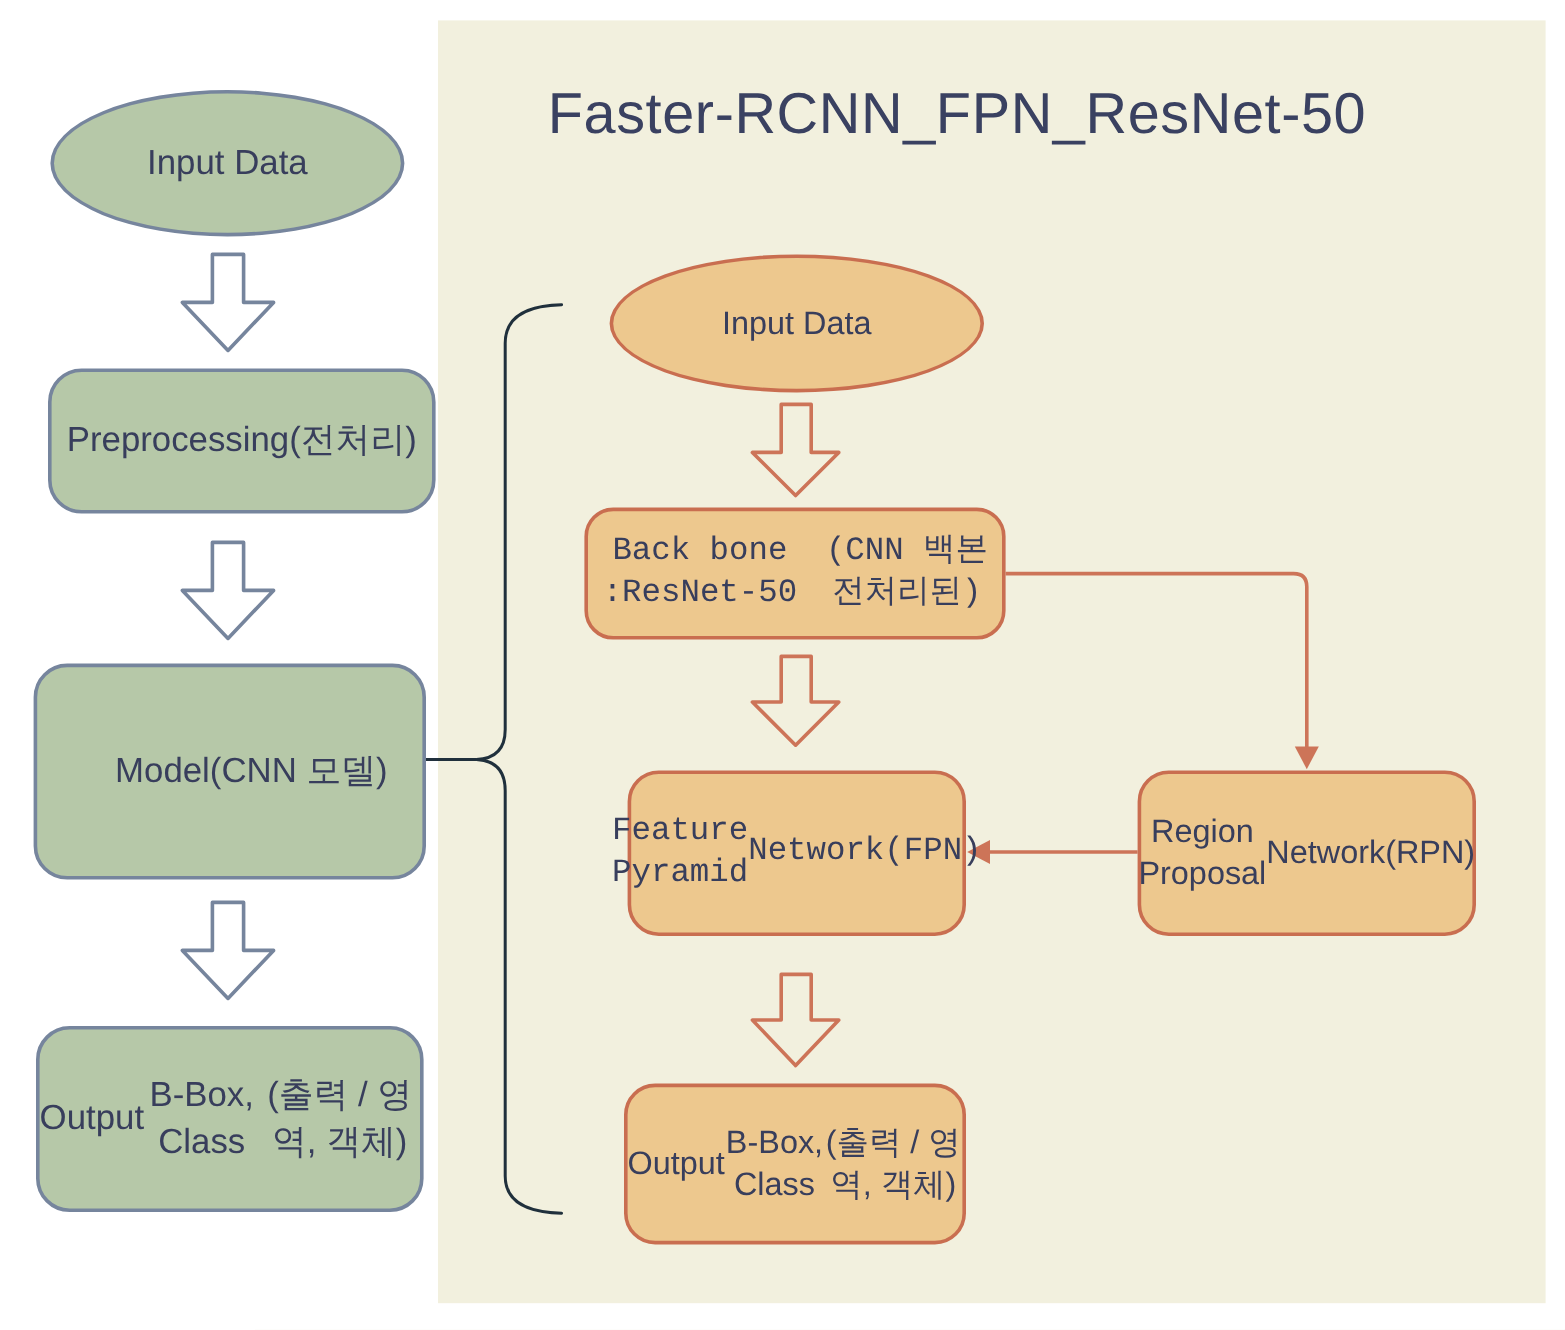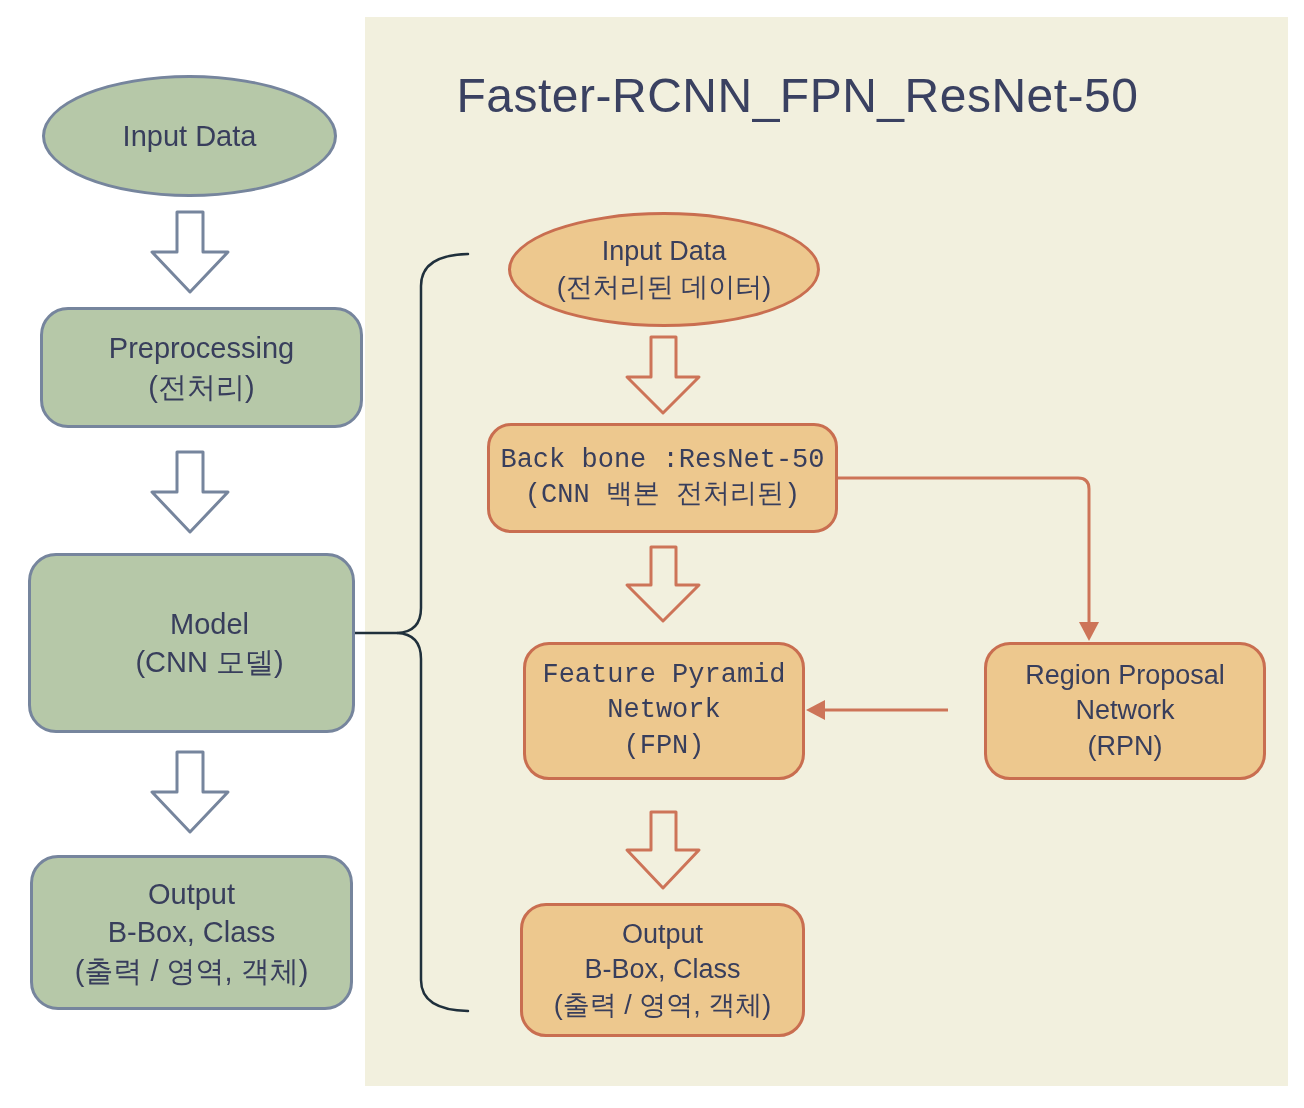--- a/index.html
+++ b/index.html
@@ -10,21 +10,21 @@
   #panel{
     position:absolute;left:365px;top:17px;width:923px;height:1069px;
     background:#f2f0de;
   }
   .title{
     position:absolute;left:425px;top:62px;width:745px;
     text-align:center;font-size:48px;line-height:1.42;color:#3a4161;
     letter-spacing:0.5px;
   }
   .node{
-    position:absolute;display:flex;flex-direction:column;justify-content:center;
+    position:absolute;display:flex;flex-direction:row;justify-content:center;
     align-items:center;text-align:center;box-sizing:border-box;
   }
   .green{background:#b6c8a8;border:3px solid #76859d;}
   .orange{background:#edc88e;border:3px solid #c96e50;}
   .rounded{border-radius:28px;}
   .ellipse{border-radius:50%;}
   .lg{font-size:29px;line-height:1.32;}
   .md{font-size:27px;line-height:1.3;}
   svg.overlay{position:absolute;left:0;top:0;pointer-events:none;}
 </style>
@@ -84,35 +84,34 @@
   </div>
 
   <div class="node rounded green lg" style="left:30px;top:855px;width:323px;height:155px;">
     <div>Output</div>
     <div>B-Box, Class</div>
     <div>(출력 / 영역, 객체)</div>
   </div>
 
   <div class="node ellipse orange md" style="left:508px;top:212px;width:312px;height:115px;">
     <div>Input Data</div>
-    <div>(전처리된 데이터)</div>
   </div>
 
   <div class="node rounded orange md" style="left:487px;top:423px;width:351px;height:110px;border-radius:24px;font-family:Liberation Mono, monospace;">
     <div>Back bone :ResNet-50</div>
     <div>(CNN 백본 전처리된)</div>
   </div>
 
   <div class="node rounded orange md" style="left:523px;top:642px;width:282px;height:138px;border-radius:26px;font-family:Liberation Mono, monospace;">
     <div>Feature Pyramid</div>
     <div>Network</div>
     <div>(FPN)</div>
   </div>
 
-  <div class="node rounded orange md" style="left:984px;top:642px;width:282px;height:138px;border-radius:26px;">
+  <div class="node rounded orange md" style="left:948px;top:642px;width:282px;height:138px;border-radius:26px;">
     <div>Region Proposal</div>
     <div>Network</div>
     <div>(RPN)</div>
   </div>
 
   <div class="node rounded orange md" style="left:520px;top:903px;width:285px;height:134px;border-radius:26px;">
     <div>Output</div>
     <div>B-Box, Class</div>
     <div>(출력 / 영역, 객체)</div>
   </div>

